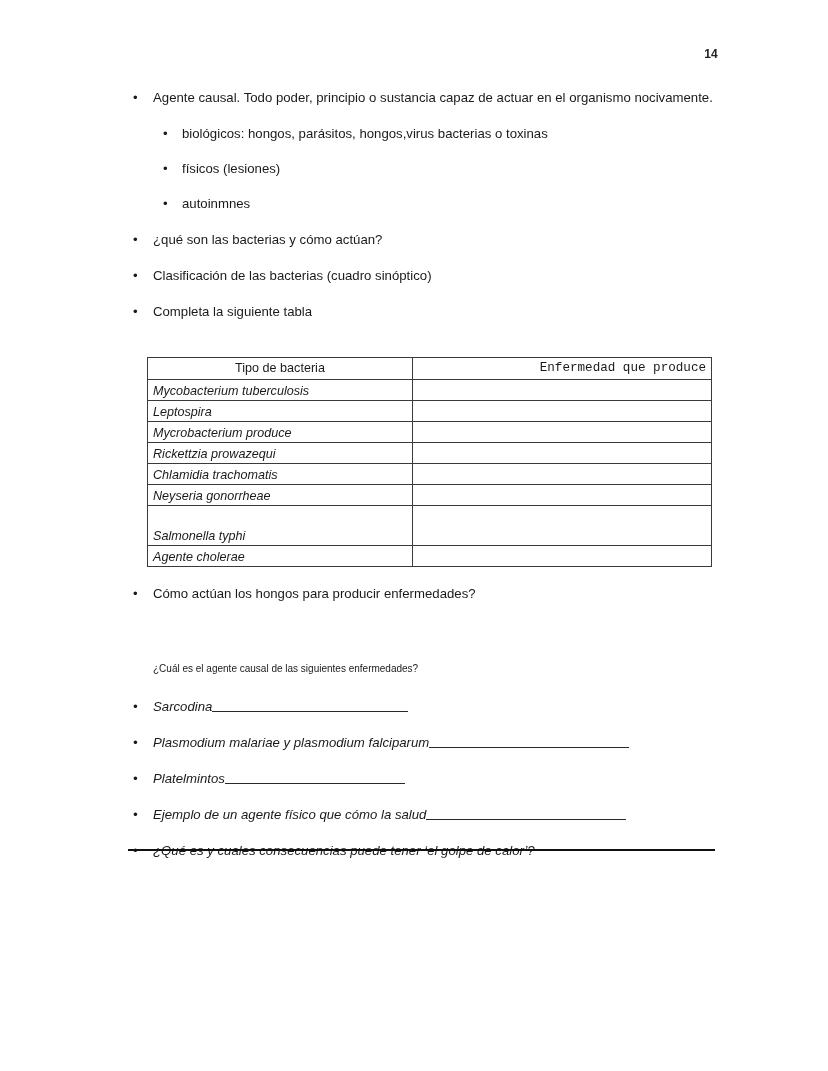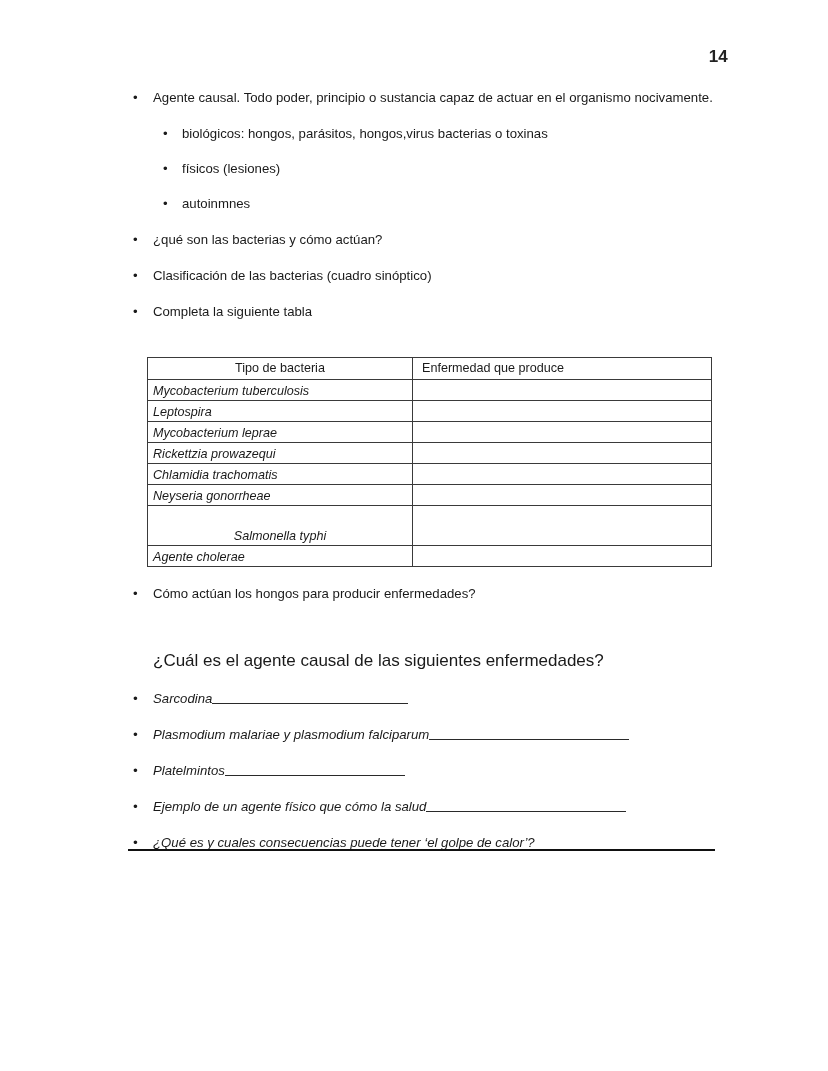--- a/index.html
+++ b/index.html
@@ -19,24 +19,24 @@
   .page {
     position: absolute;
     inset: 0;
     background: #ffffff;
   }
 
   
   .page-number {
     position: absolute;
     top: 47px;
-    left: 14px;
+    left: 4px;
     width: 714px;
     text-align: right;
-    font-size: 17px;
+    font-size: 12px;
     font-weight: bold;
     color: #222;
     letter-spacing: .2px;
   }
 
   
   .content {
     position: absolute;
     left: 0;
     top: 88px;
@@ -65,22 +65,23 @@
     padding-left: 182px;
   }
   .bullet.sub > .dot {
     left: 163px;
   }
   .bullet.ital {
     font-style: italic;
   }
   .plain-line {
     padding-left: 153px;
-    font-size: 17px;
+    font-size: 10px;
     line-height: 20px;
+    margin-top: 8px;
   }
   .gap-15 { height: 15px; }
   .gap-16 { height: 16px; }
   .gap-18 { height: 18px; }
   .gap-47 { height: 47px; }
 
   
   .blank {
     display: inline-block;
     border-bottom: 1.2px solid #2a2a2a;
@@ -117,29 +118,29 @@
   }
   table.bact col.c1 { width: 265px; }
   table.bact col.c2 { width: 299px; }
   table.bact th {
     text-align: center;
     vertical-align: middle;
     height: 19px;
     font-style: normal;
   }
   table.bact th.h2 {
-    text-align: left;
+    text-align: right;
     padding-left: 9px;
+    font-family: Liberation Mono, monospace;
   }
   table.bact td.sp {
     font-style: italic;
   }
   table.bact tr.tall td {
     height: 37px;
-    text-align: center;
   }
 
   
   .rule {
     position: absolute;
     left: 128px;
     top: 849px;
     width: 587px;
     height: 0;
     border-top: 2.6px solid #111;
@@ -218,21 +219,21 @@
       <tbody>
         <tr>
           <td class="sp">Mycobacterium tuberculosis</td>
           <td></td>
         </tr>
         <tr>
           <td class="sp">Leptospira</td>
           <td></td>
         </tr>
         <tr>
-          <td class="sp">Mycobacterium leprae</td>
+          <td class="sp">Mycrobacterium produce</td>
           <td></td>
         </tr>
         <tr>
           <td class="sp">Rickettzia  prowazequi</td>
           <td></td>
         </tr>
         <tr>
           <td class="sp">Chlamidia trachomatis</td>
           <td></td>
         </tr>

